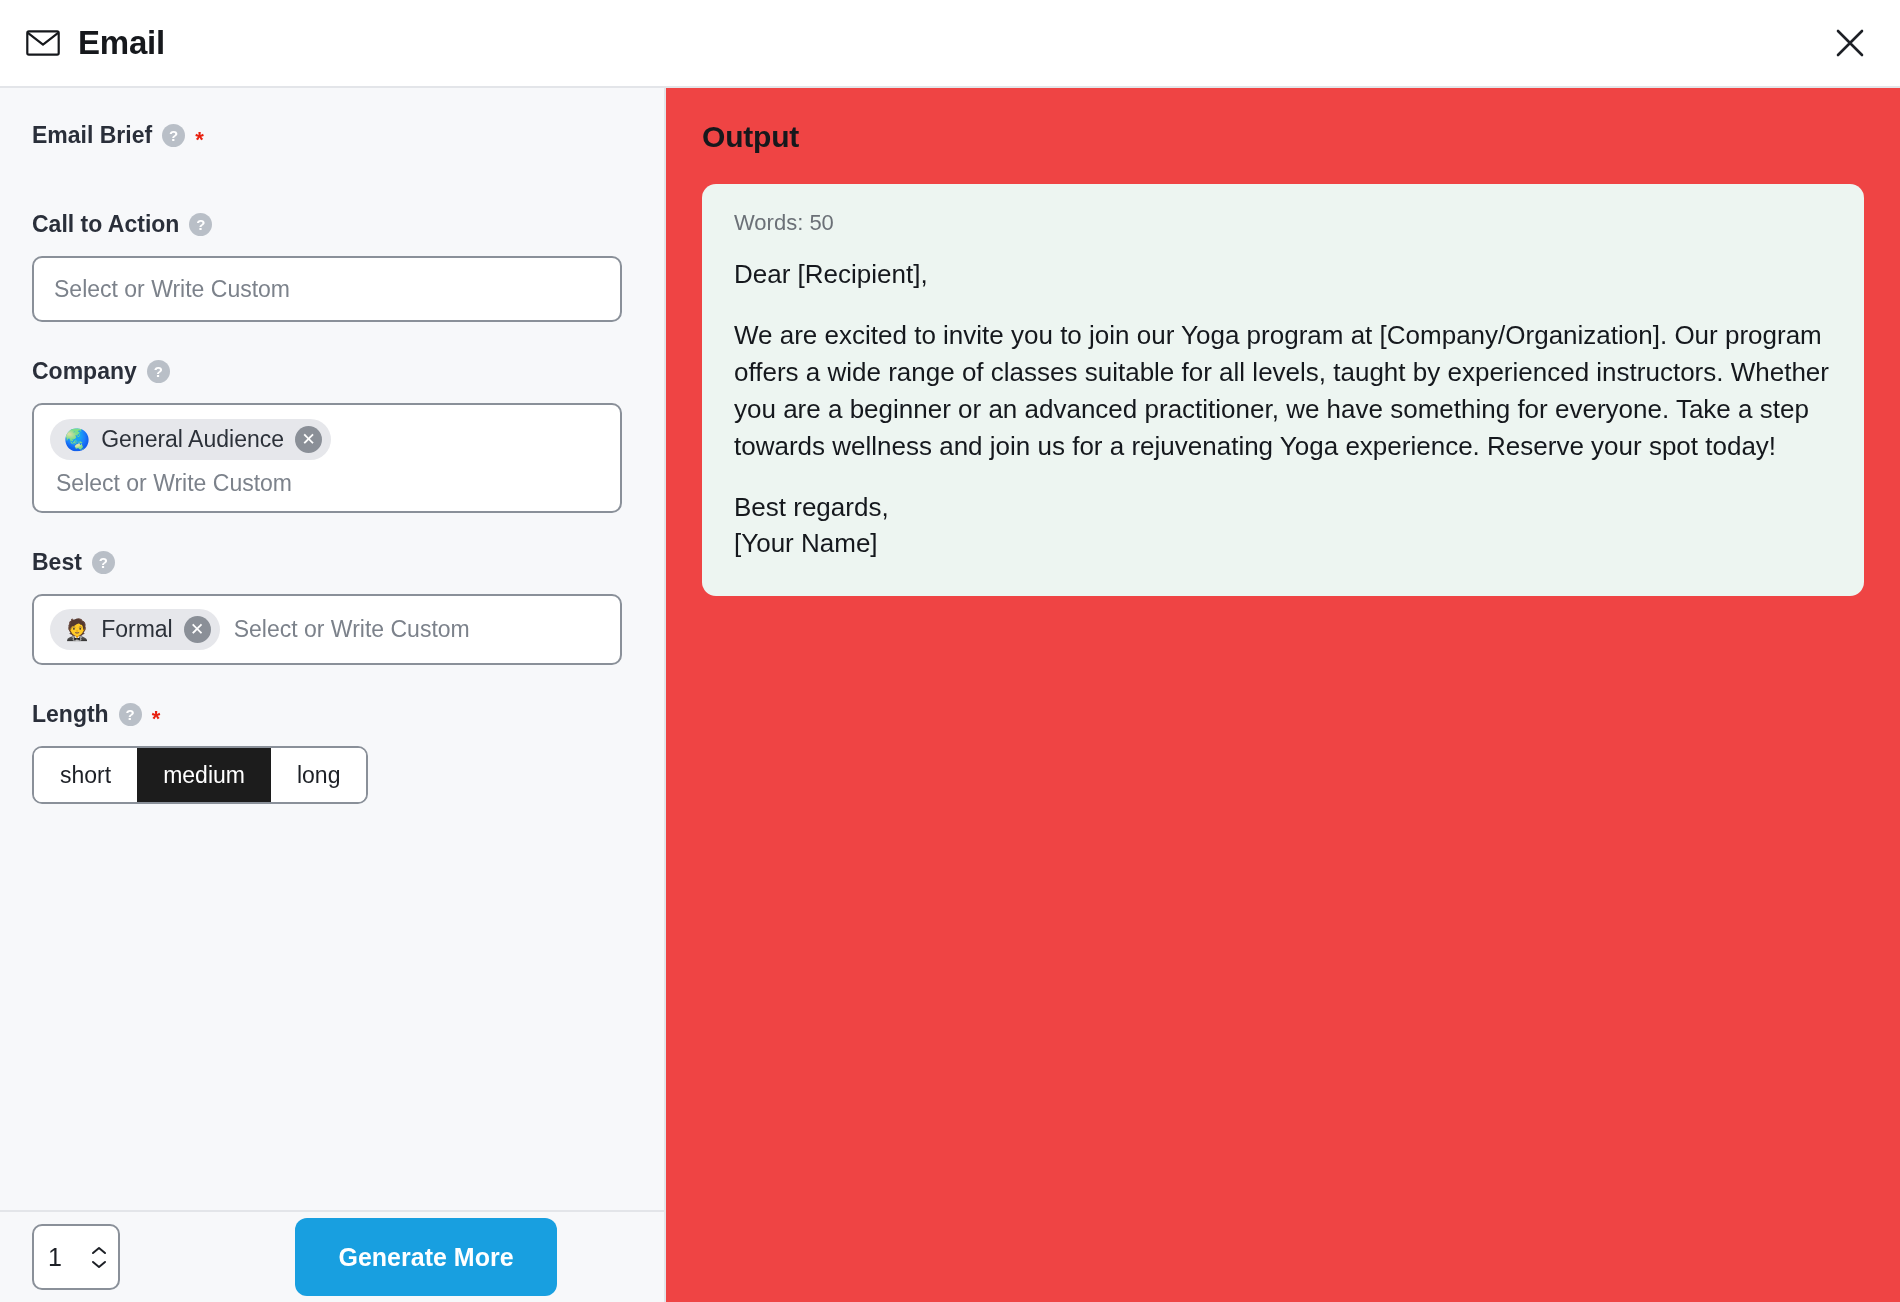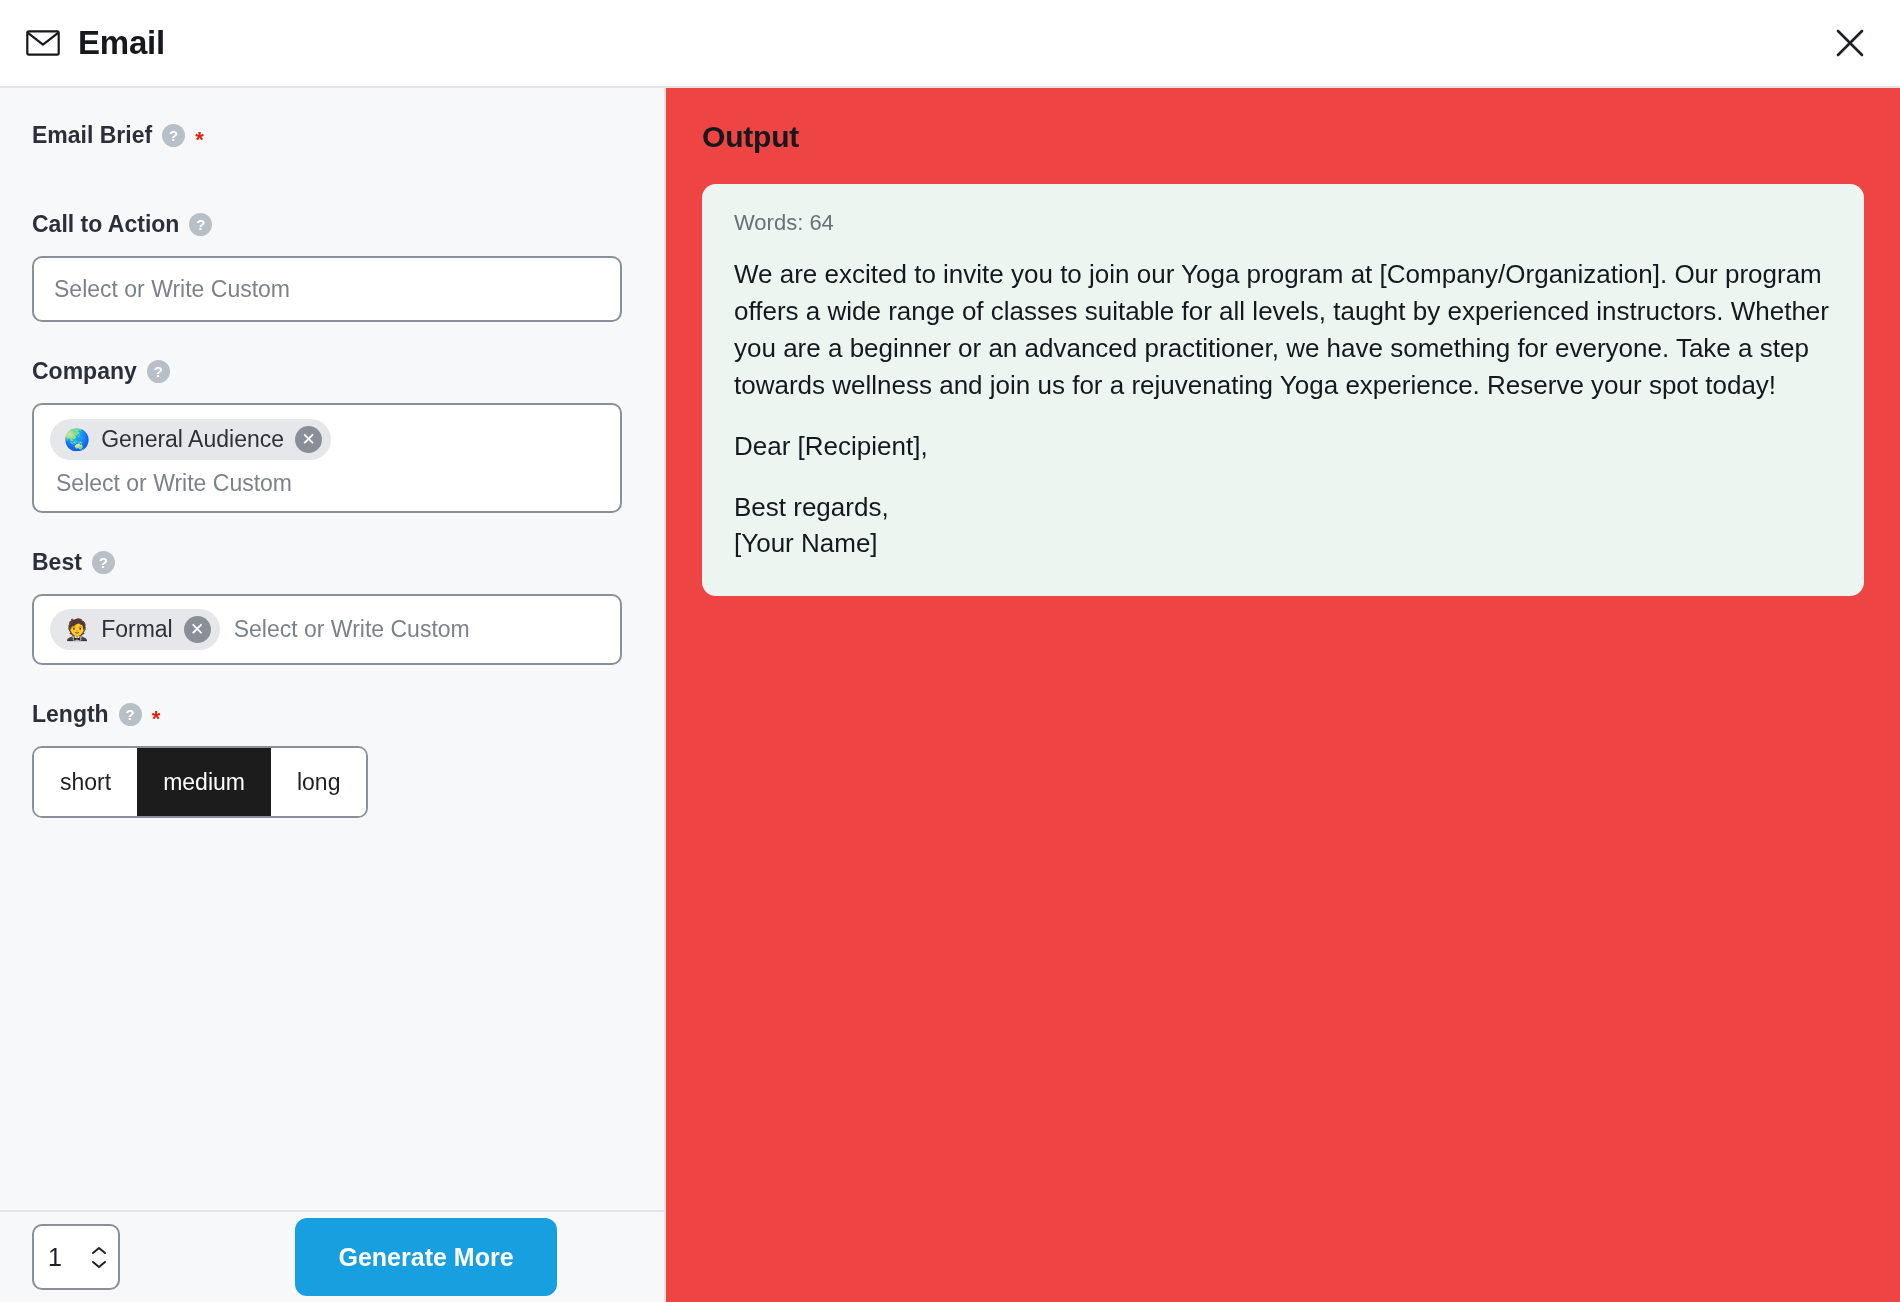--- a/index.html
+++ b/index.html
@@ -220,21 +220,21 @@
   .spacer-36 { height: 36px; }
   .spacer-44 { height: 44px; }
 
   
   .segmented {
     display: inline-flex;
     border: 2px solid #8a9099;
     border-radius: 10px;
     overflow: hidden;
     background: #ffffff;
-    height: 72px;
+    height: 58px;
   }
   .seg {
     display: flex;
     align-items: center;
     justify-content: center;
     padding: 0 26px;
     font-size: 23px;
     color: #1d2026;
     background: #ffffff;
     cursor: pointer;
@@ -455,24 +455,24 @@
             </span>
           </span>
         </div>
         <button class="generate-btn">Generate More</button>
       </div>
     </div>
 
     <div class="right-panel">
       <div class="output-title">Output</div>
       <div class="output-card">
-        <div class="word-count">Words: 64</div>
+        <div class="word-count">Words: 50</div>
         <div class="output-body">
+          <p>Dear [Recipient],</p>
           <p>We are excited to invite you to join our Yoga program at [Company/Organization]. Our program offers a wide range of classes suitable for all levels, taught by experienced instructors. Whether you are a beginner or an advanced practitioner, we have something for everyone. Take a step towards wellness and join us for a rejuvenating Yoga experience. Reserve your spot today!</p>
-          <p>Dear [Recipient],</p>
           <p>
             <span class="sig-line">Best regards,</span>
             <span class="sig-line">[Your Name]</span>
           </p>
         </div>
       </div>
     </div>
 
   </div>
 </div>

